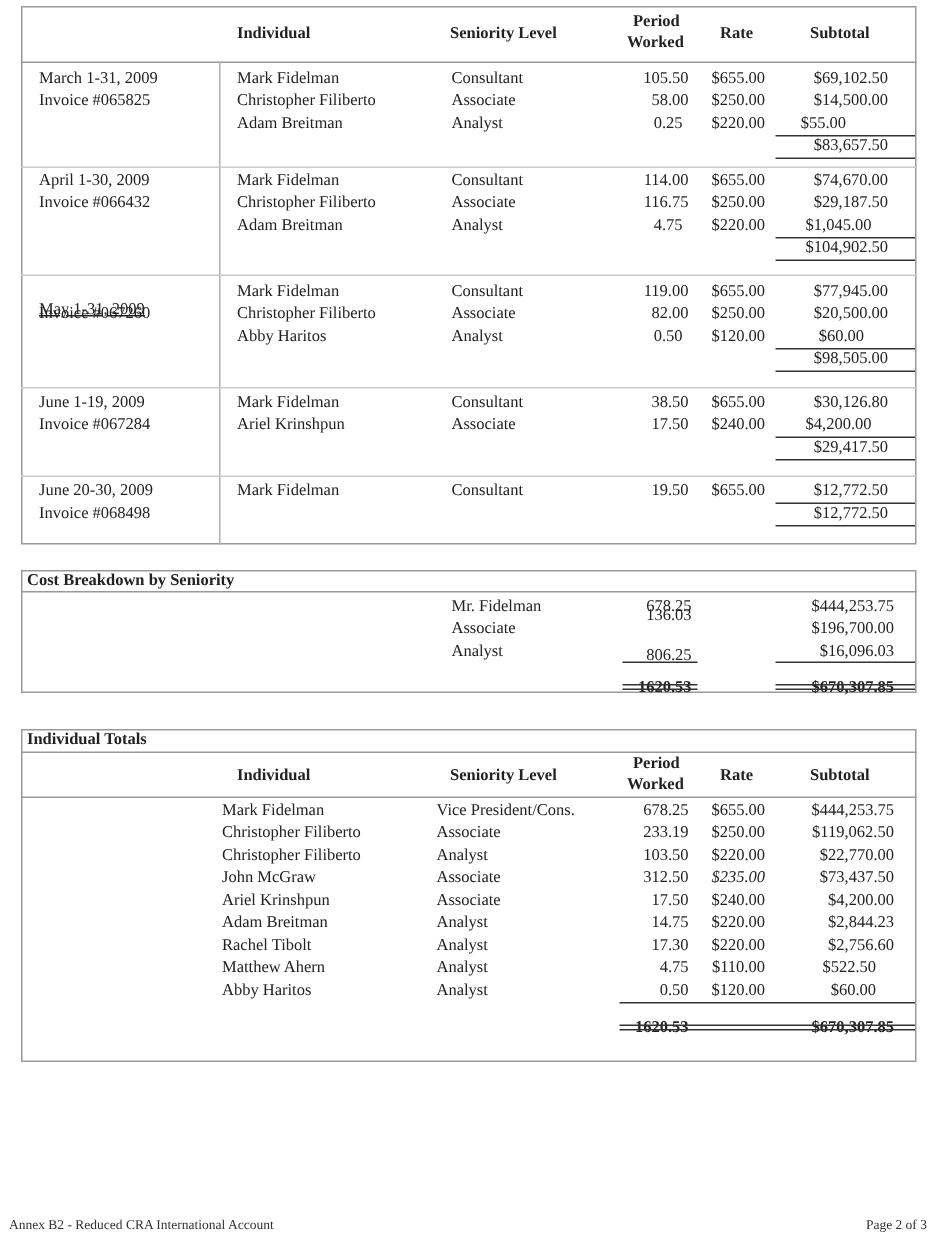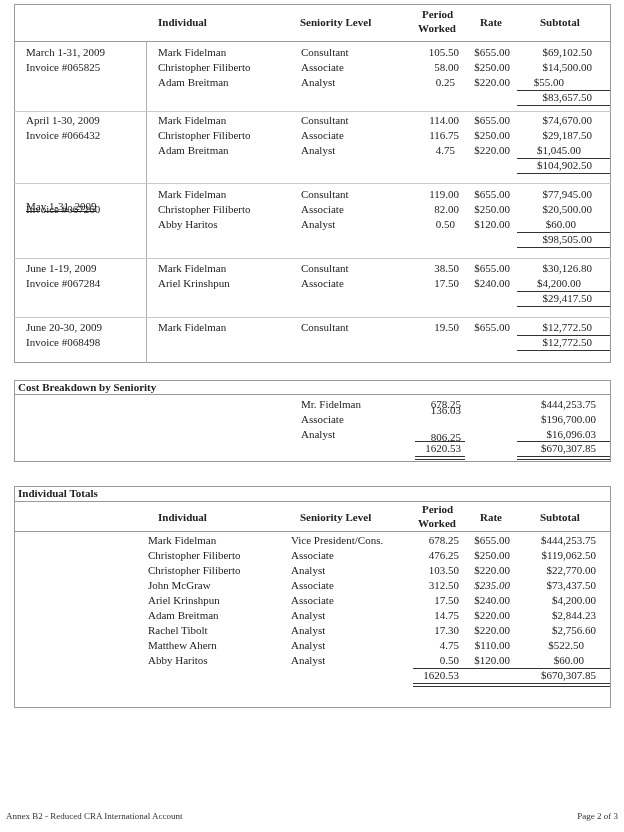--- a/index.html
+++ b/index.html
@@ -6,21 +6,21 @@
   body { width:624px; height:832px; position:relative; overflow:hidden;
          font-family:"Liberation Serif", "DejaVu Serif", serif; color:#222; font-size:11px; }
   .abs { position:absolute; white-space:nowrap; }
   .box { position:absolute; border:1px solid #9a9a9a; box-sizing:border-box; }
   .hdr { font-weight:bold; font-size:11px; text-align:center; line-height:13px; }
   .num { text-align:right; }
   .rule { position:absolute; height:0; border-top:1.5px solid #333; }
   .dbl { position:absolute; height:2px; border-top:1.5px solid #333; border-bottom:1.5px solid #333; }
   .hline { position:absolute; height:0; border-top:1px solid #c8c8c8; }
   .vline { position:absolute; width:0; border-left:1px solid #b0b0b0; }
-  .bold { font-weight:normal; }
+  .bold { font-weight:bold;margin-top:10px; }
   .title { font-weight:bold; font-size:11px; }
   .foot { font-size:9px; color:#333; }
 </style>
 </head>
 <body>
 
 <div class="box" style="left:14px;top:4px;width:597px;height:359px;"></div>
 <div class="hline" style="left:14px;top:41px;width:597px;border-top-color:#999;"></div>
 <div class="vline" style="left:146px;top:41px;height:322px;"></div>
 
@@ -177,21 +177,21 @@
 <div class="hline" style="left:14px;top:531px;width:597px;border-top-color:#999;"></div>
 
 <div class="abs" style="left:148px;top:534px;">Mark Fidelman</div>
 <div class="abs" style="left:291px;top:534px;">Vice President/Cons.</div>
 <div class="abs num" style="right:165px;top:534px;">678.25</div>
 <div class="abs num" style="right:114px;top:534px;">$655.00</div>
 <div class="abs num" style="right:28px;top:534px;">$444,253.75</div>
 
 <div class="abs" style="left:148px;top:549px;">Christopher Filiberto</div>
 <div class="abs" style="left:291px;top:549px;">Associate</div>
-<div class="abs num" style="right:165px;top:549px;">476.25</div>
+<div class="abs num" style="right:165px;top:549px;">233.19</div>
 <div class="abs num" style="right:114px;top:549px;">$250.00</div>
 <div class="abs num" style="right:28px;top:549px;">$119,062.50</div>
 
 <div class="abs" style="left:148px;top:564px;">Christopher Filiberto</div>
 <div class="abs" style="left:291px;top:564px;">Analyst</div>
 <div class="abs num" style="right:165px;top:564px;">103.50</div>
 <div class="abs num" style="right:114px;top:564px;">$220.00</div>
 <div class="abs num" style="right:28px;top:564px;">$22,770.00</div>
 
 <div class="abs" style="left:148px;top:579px;">John McGraw</div>

